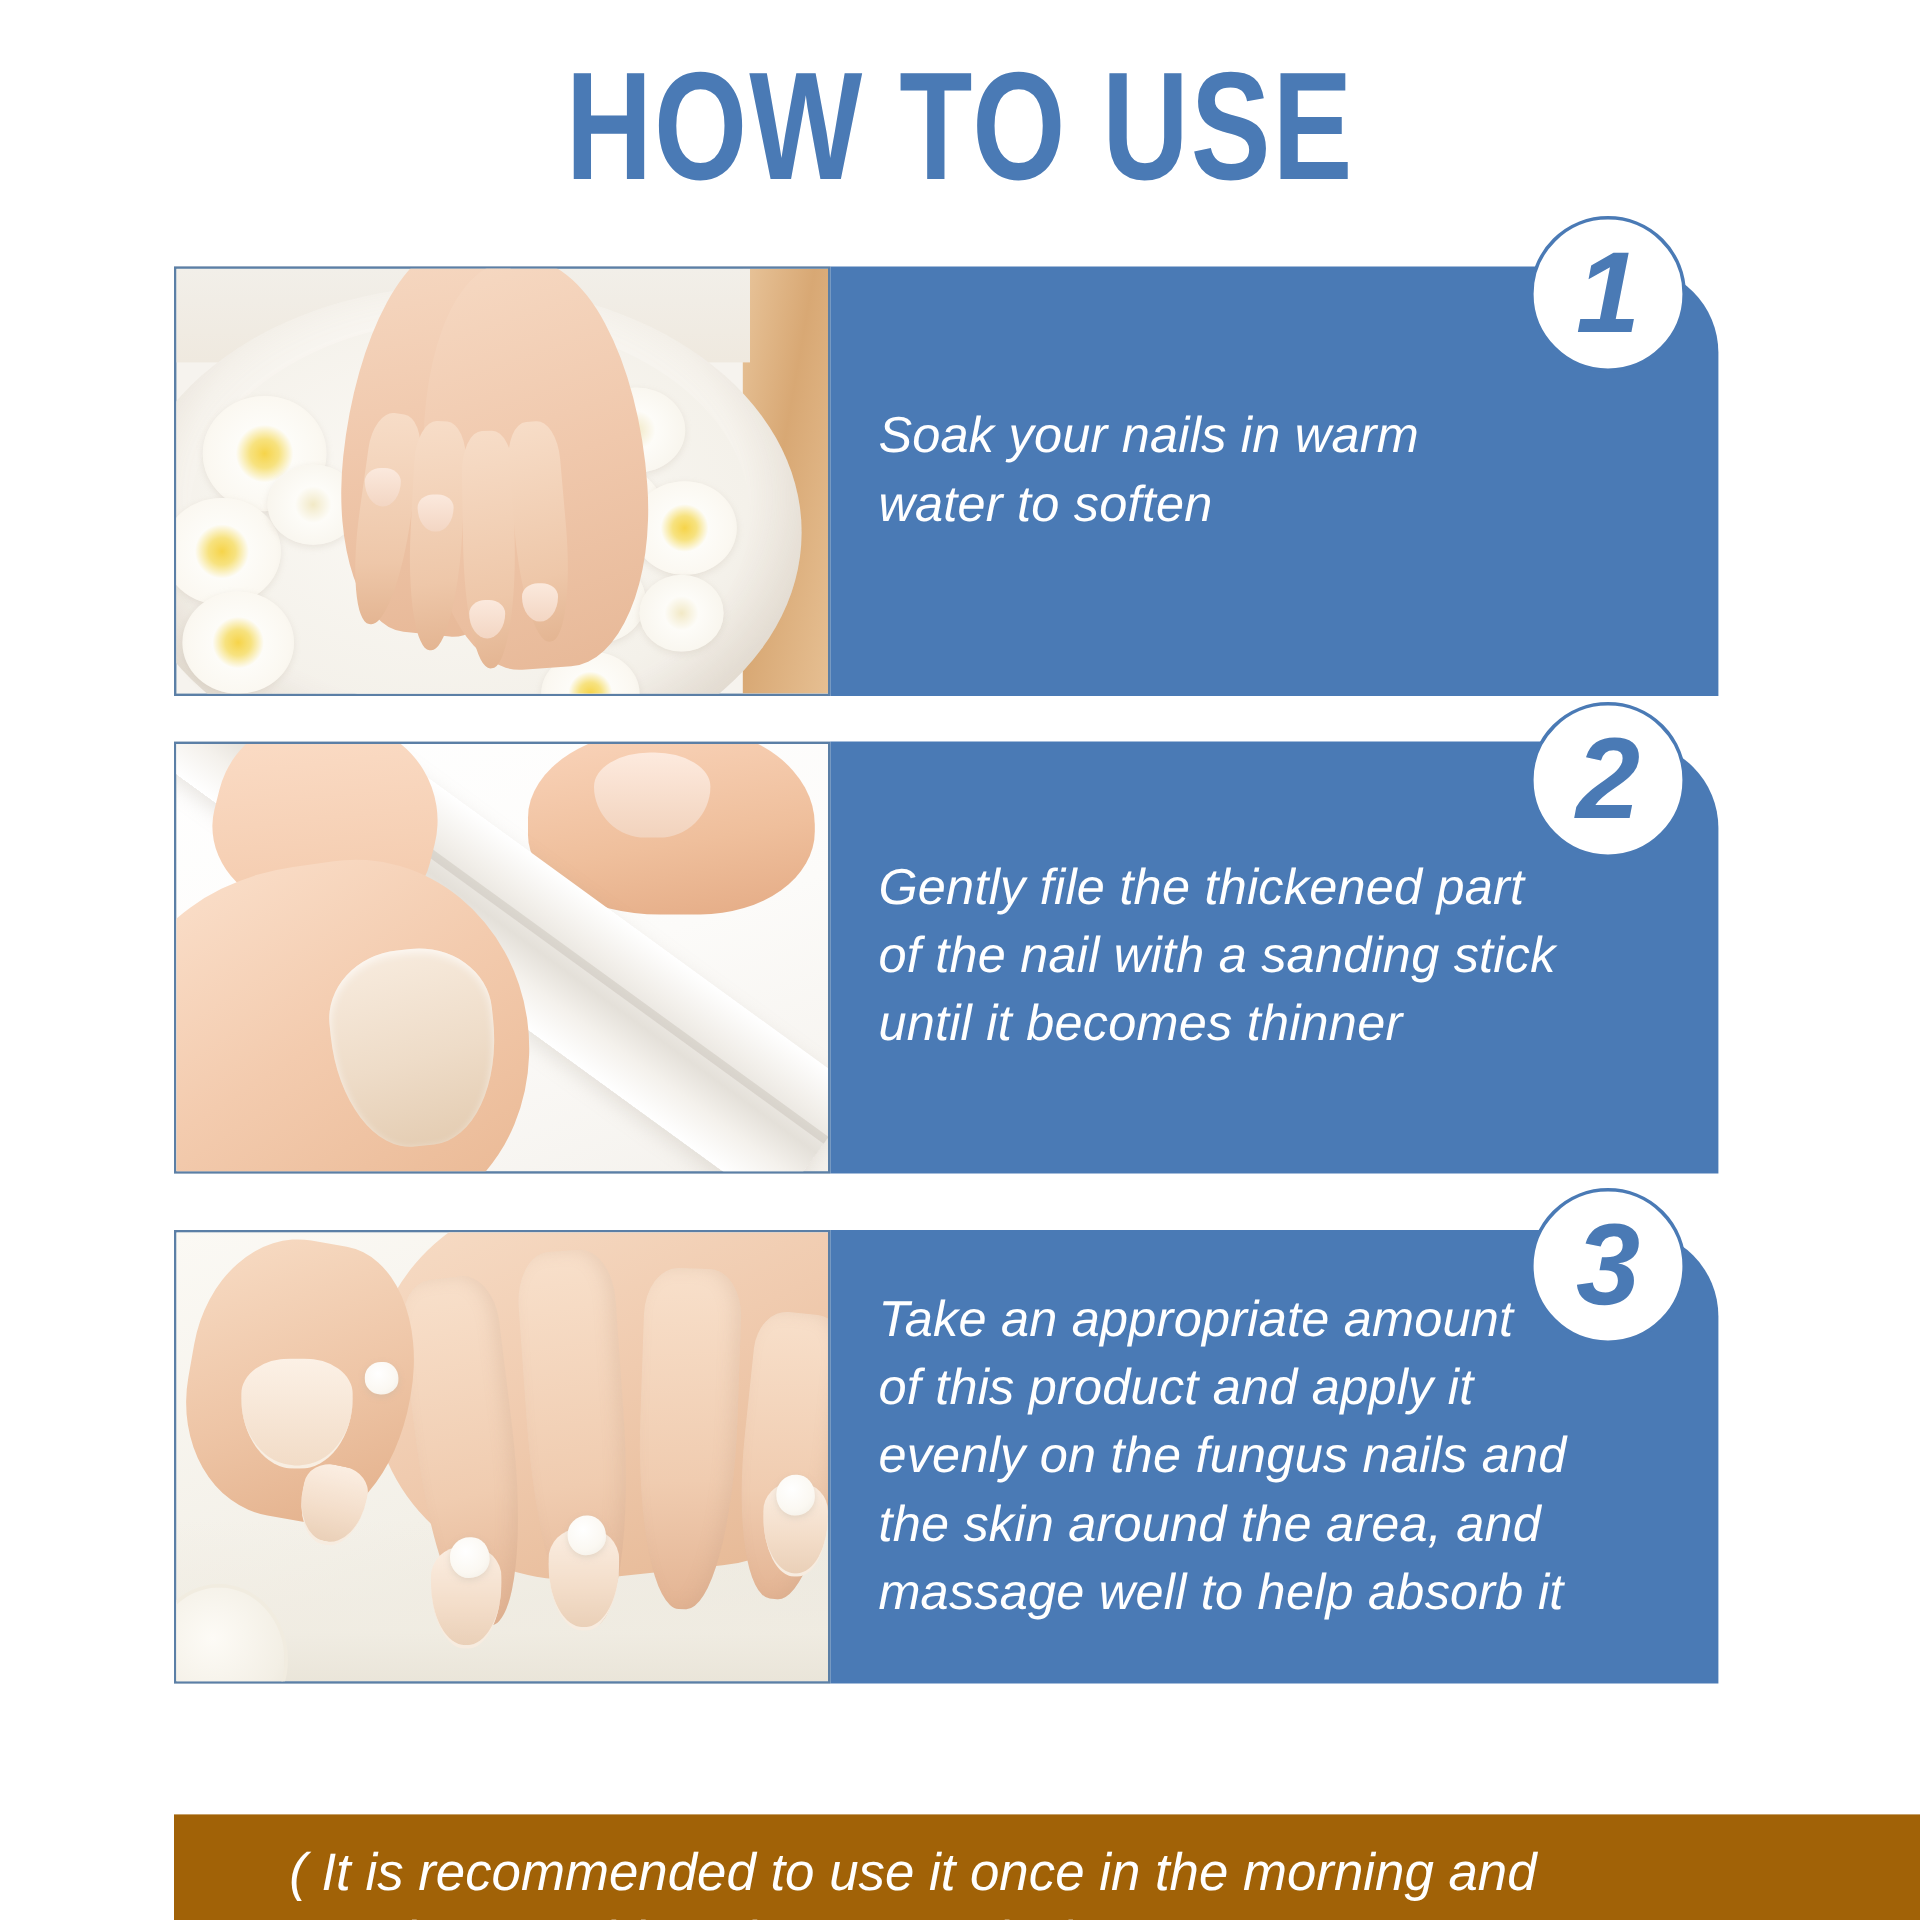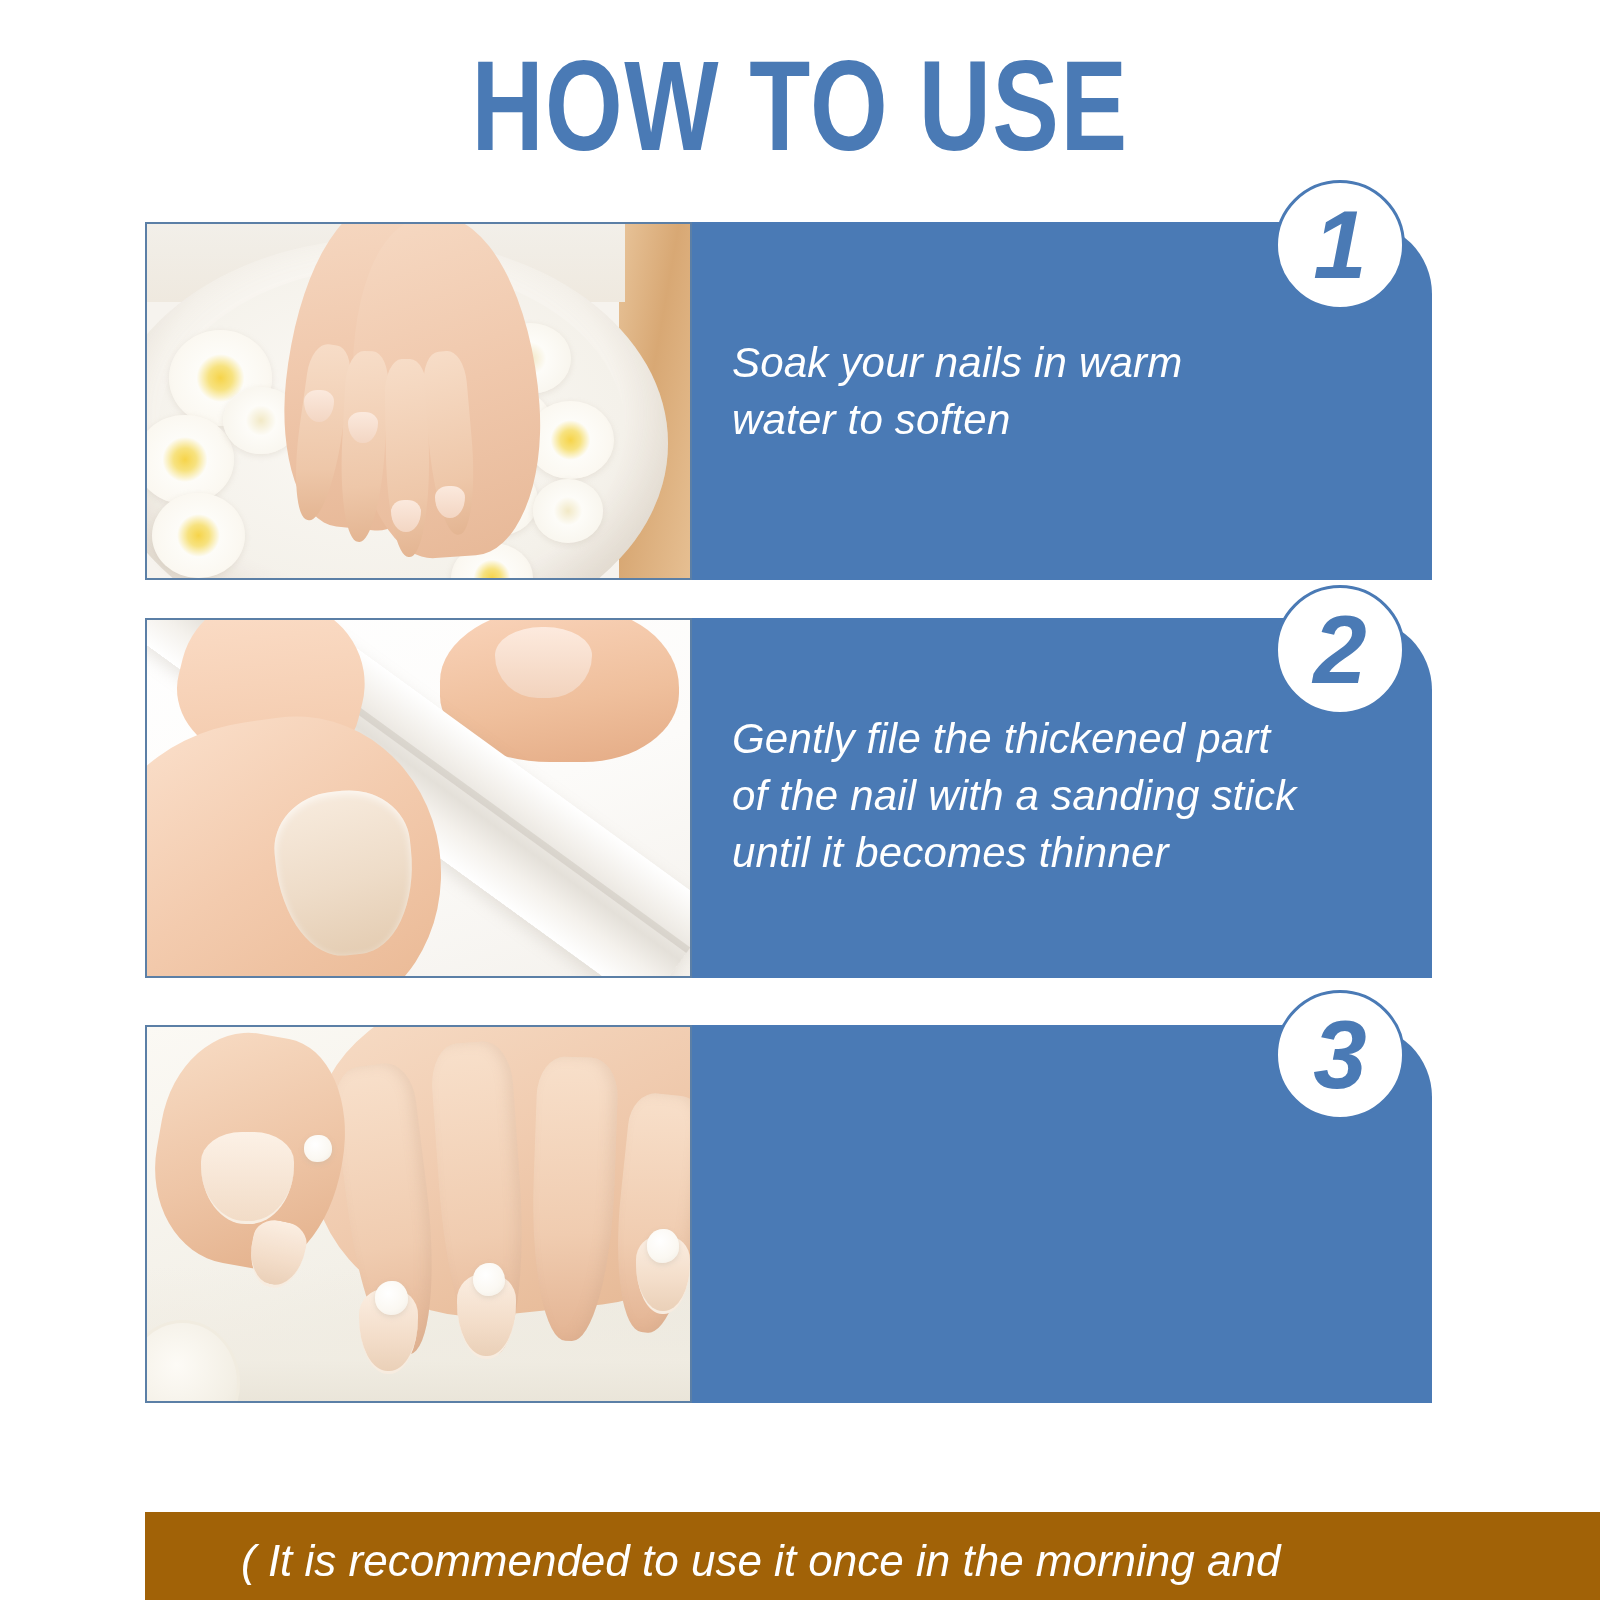--- a/index.html
+++ b/index.html
@@ -366,20 +366,25 @@
         <div class="p3-thumb"></div>
         <div class="p3-thumbnail"></div>
         <div class="p3-n" style="left:19%; top:52%; width:10%; height:17%; transform:rotate(12deg);"></div>
         <div class="p3-cream" style="left:29%; top:29%; width:5%; height:7%;"></div>
 
         <div class="p3-jar"></div>
       </div>
     </div>
 
     <div class="step-panel" style="width:740px; height:378px;"></div>
+    <div class="step-text" style="left:587px; top:45px; width:740px;">Take an appropriate amount
+of this product and apply it
+evenly on the fungus nails and
+the skin around the area, and
+massage well to help absorb it</div>
   </div>
 
   <div class="badge" style="left:1275px; top:990px;">3</div>
 
   <div class="footer">
     <div class="footer-text">( It is recommended to use it once in the morning and
 evening to achieve better results )</div>
   </div>
 
 </div>

